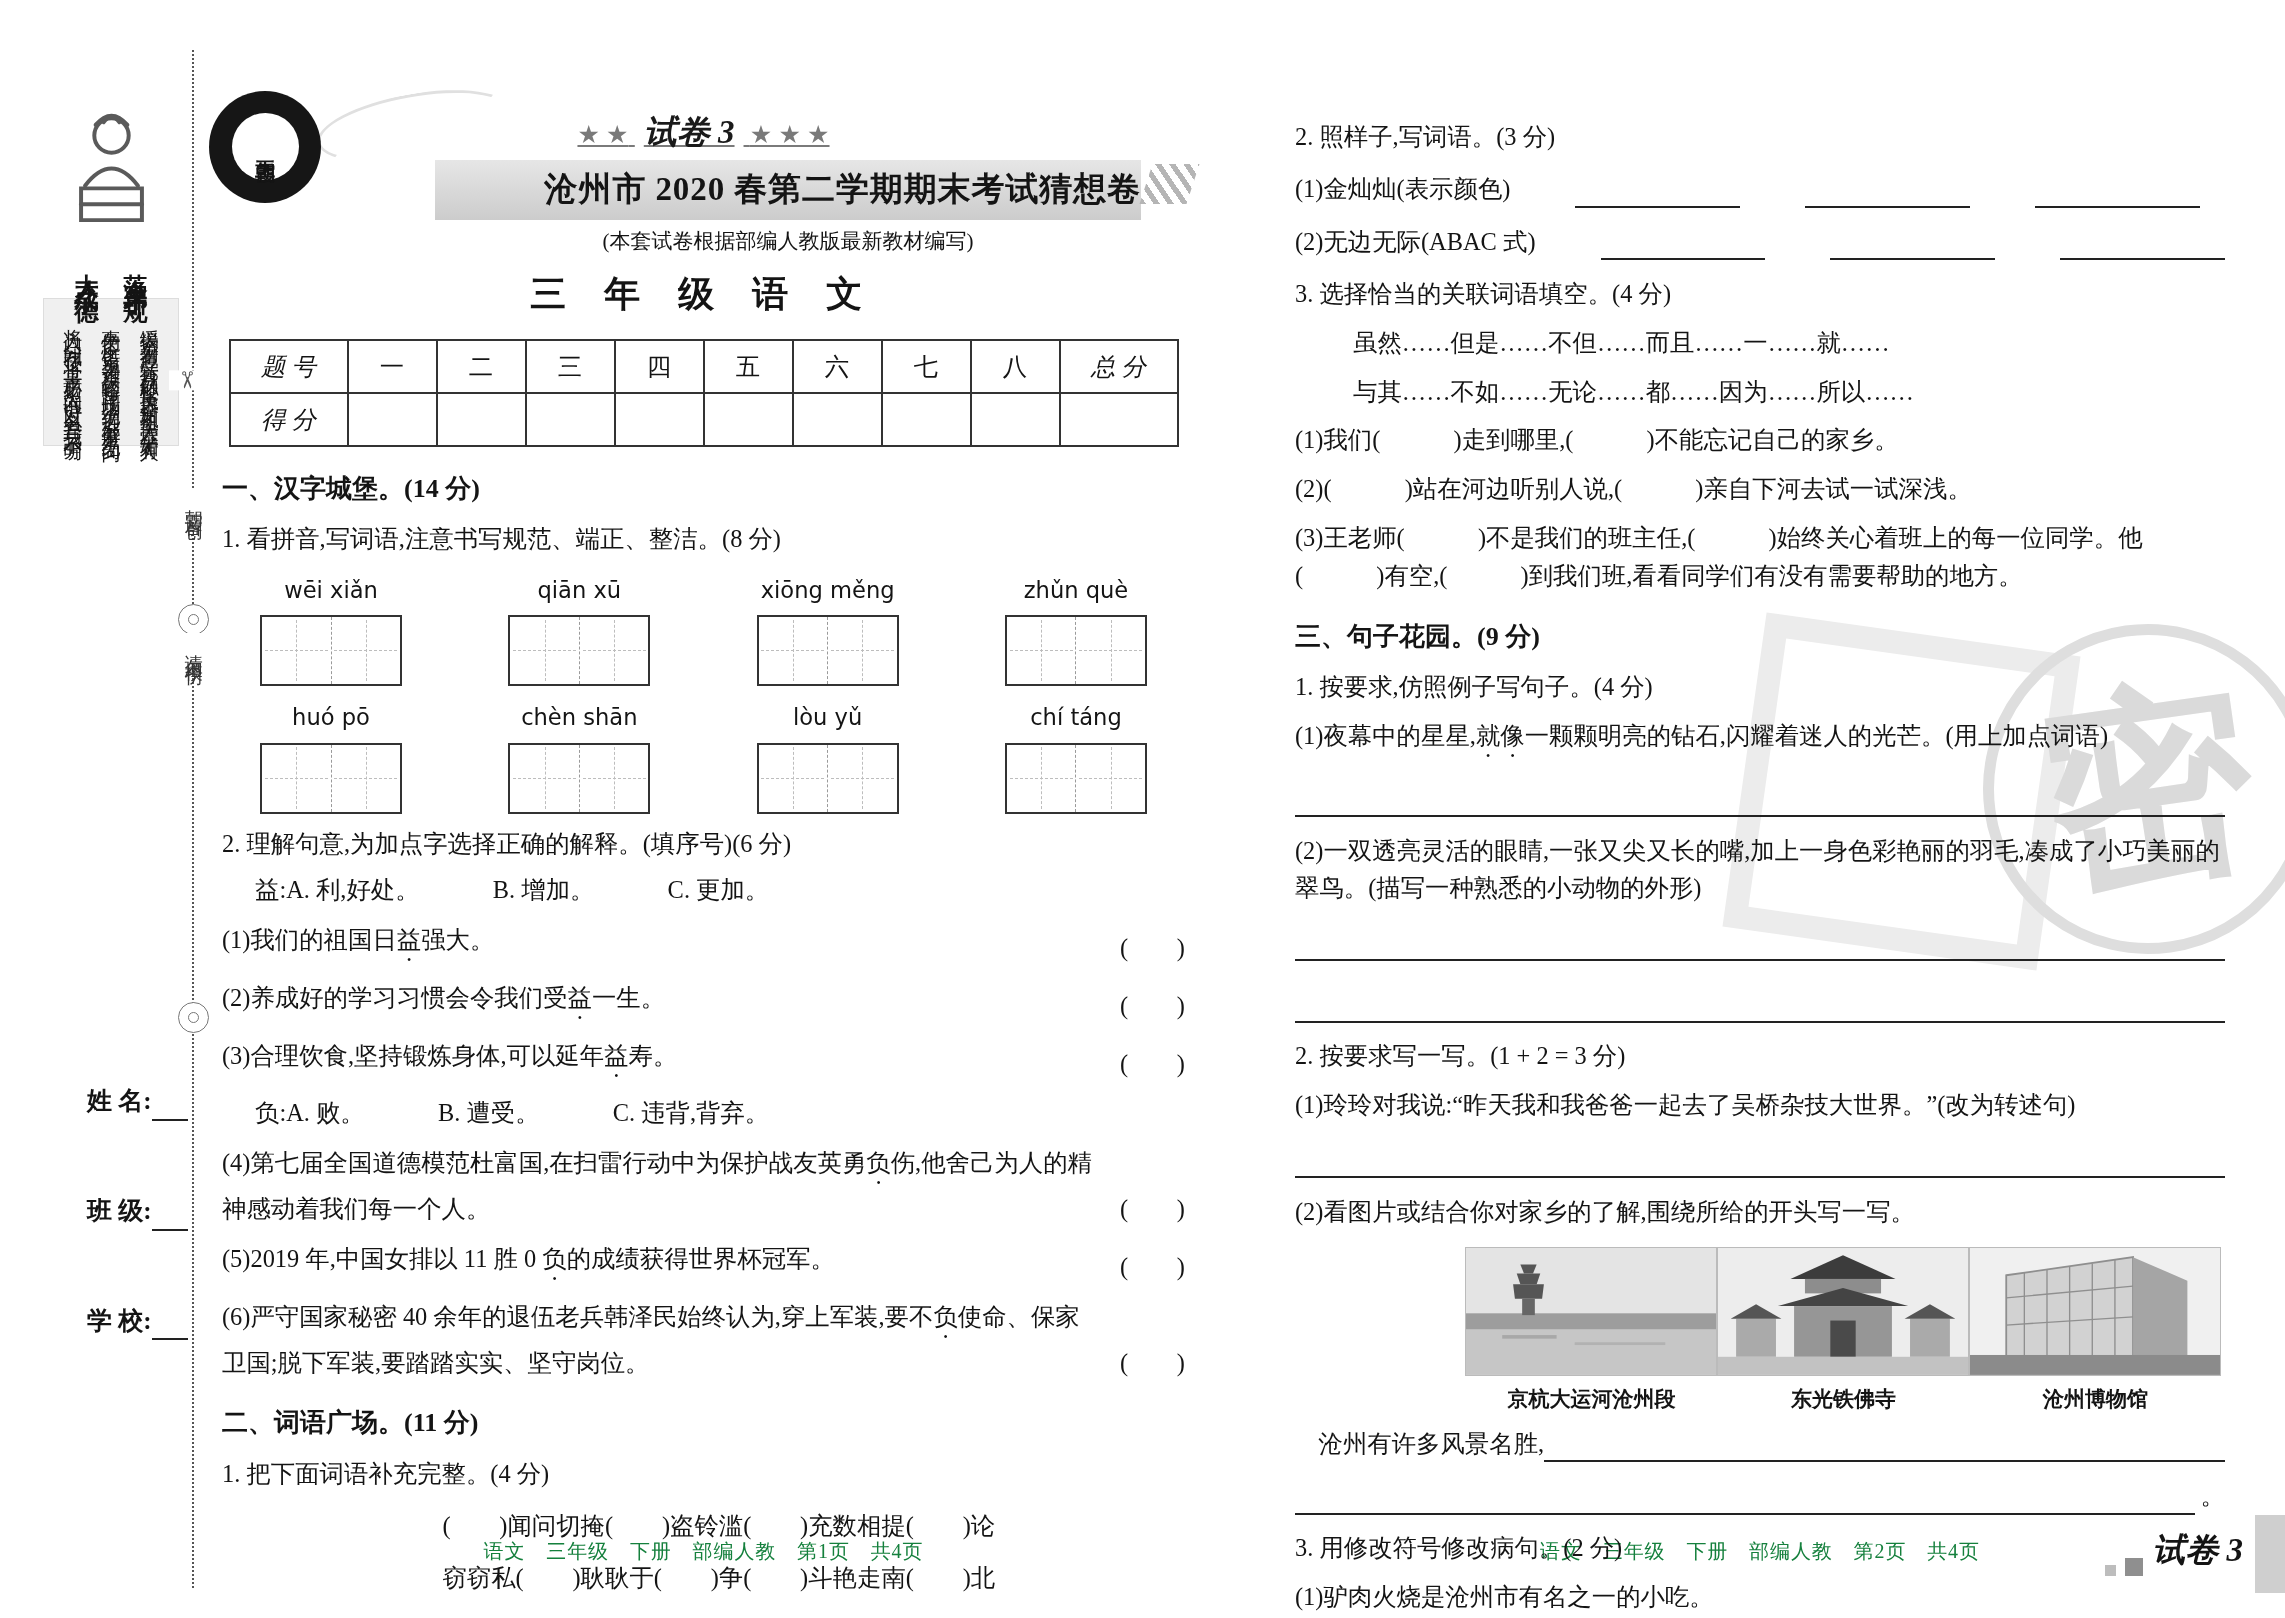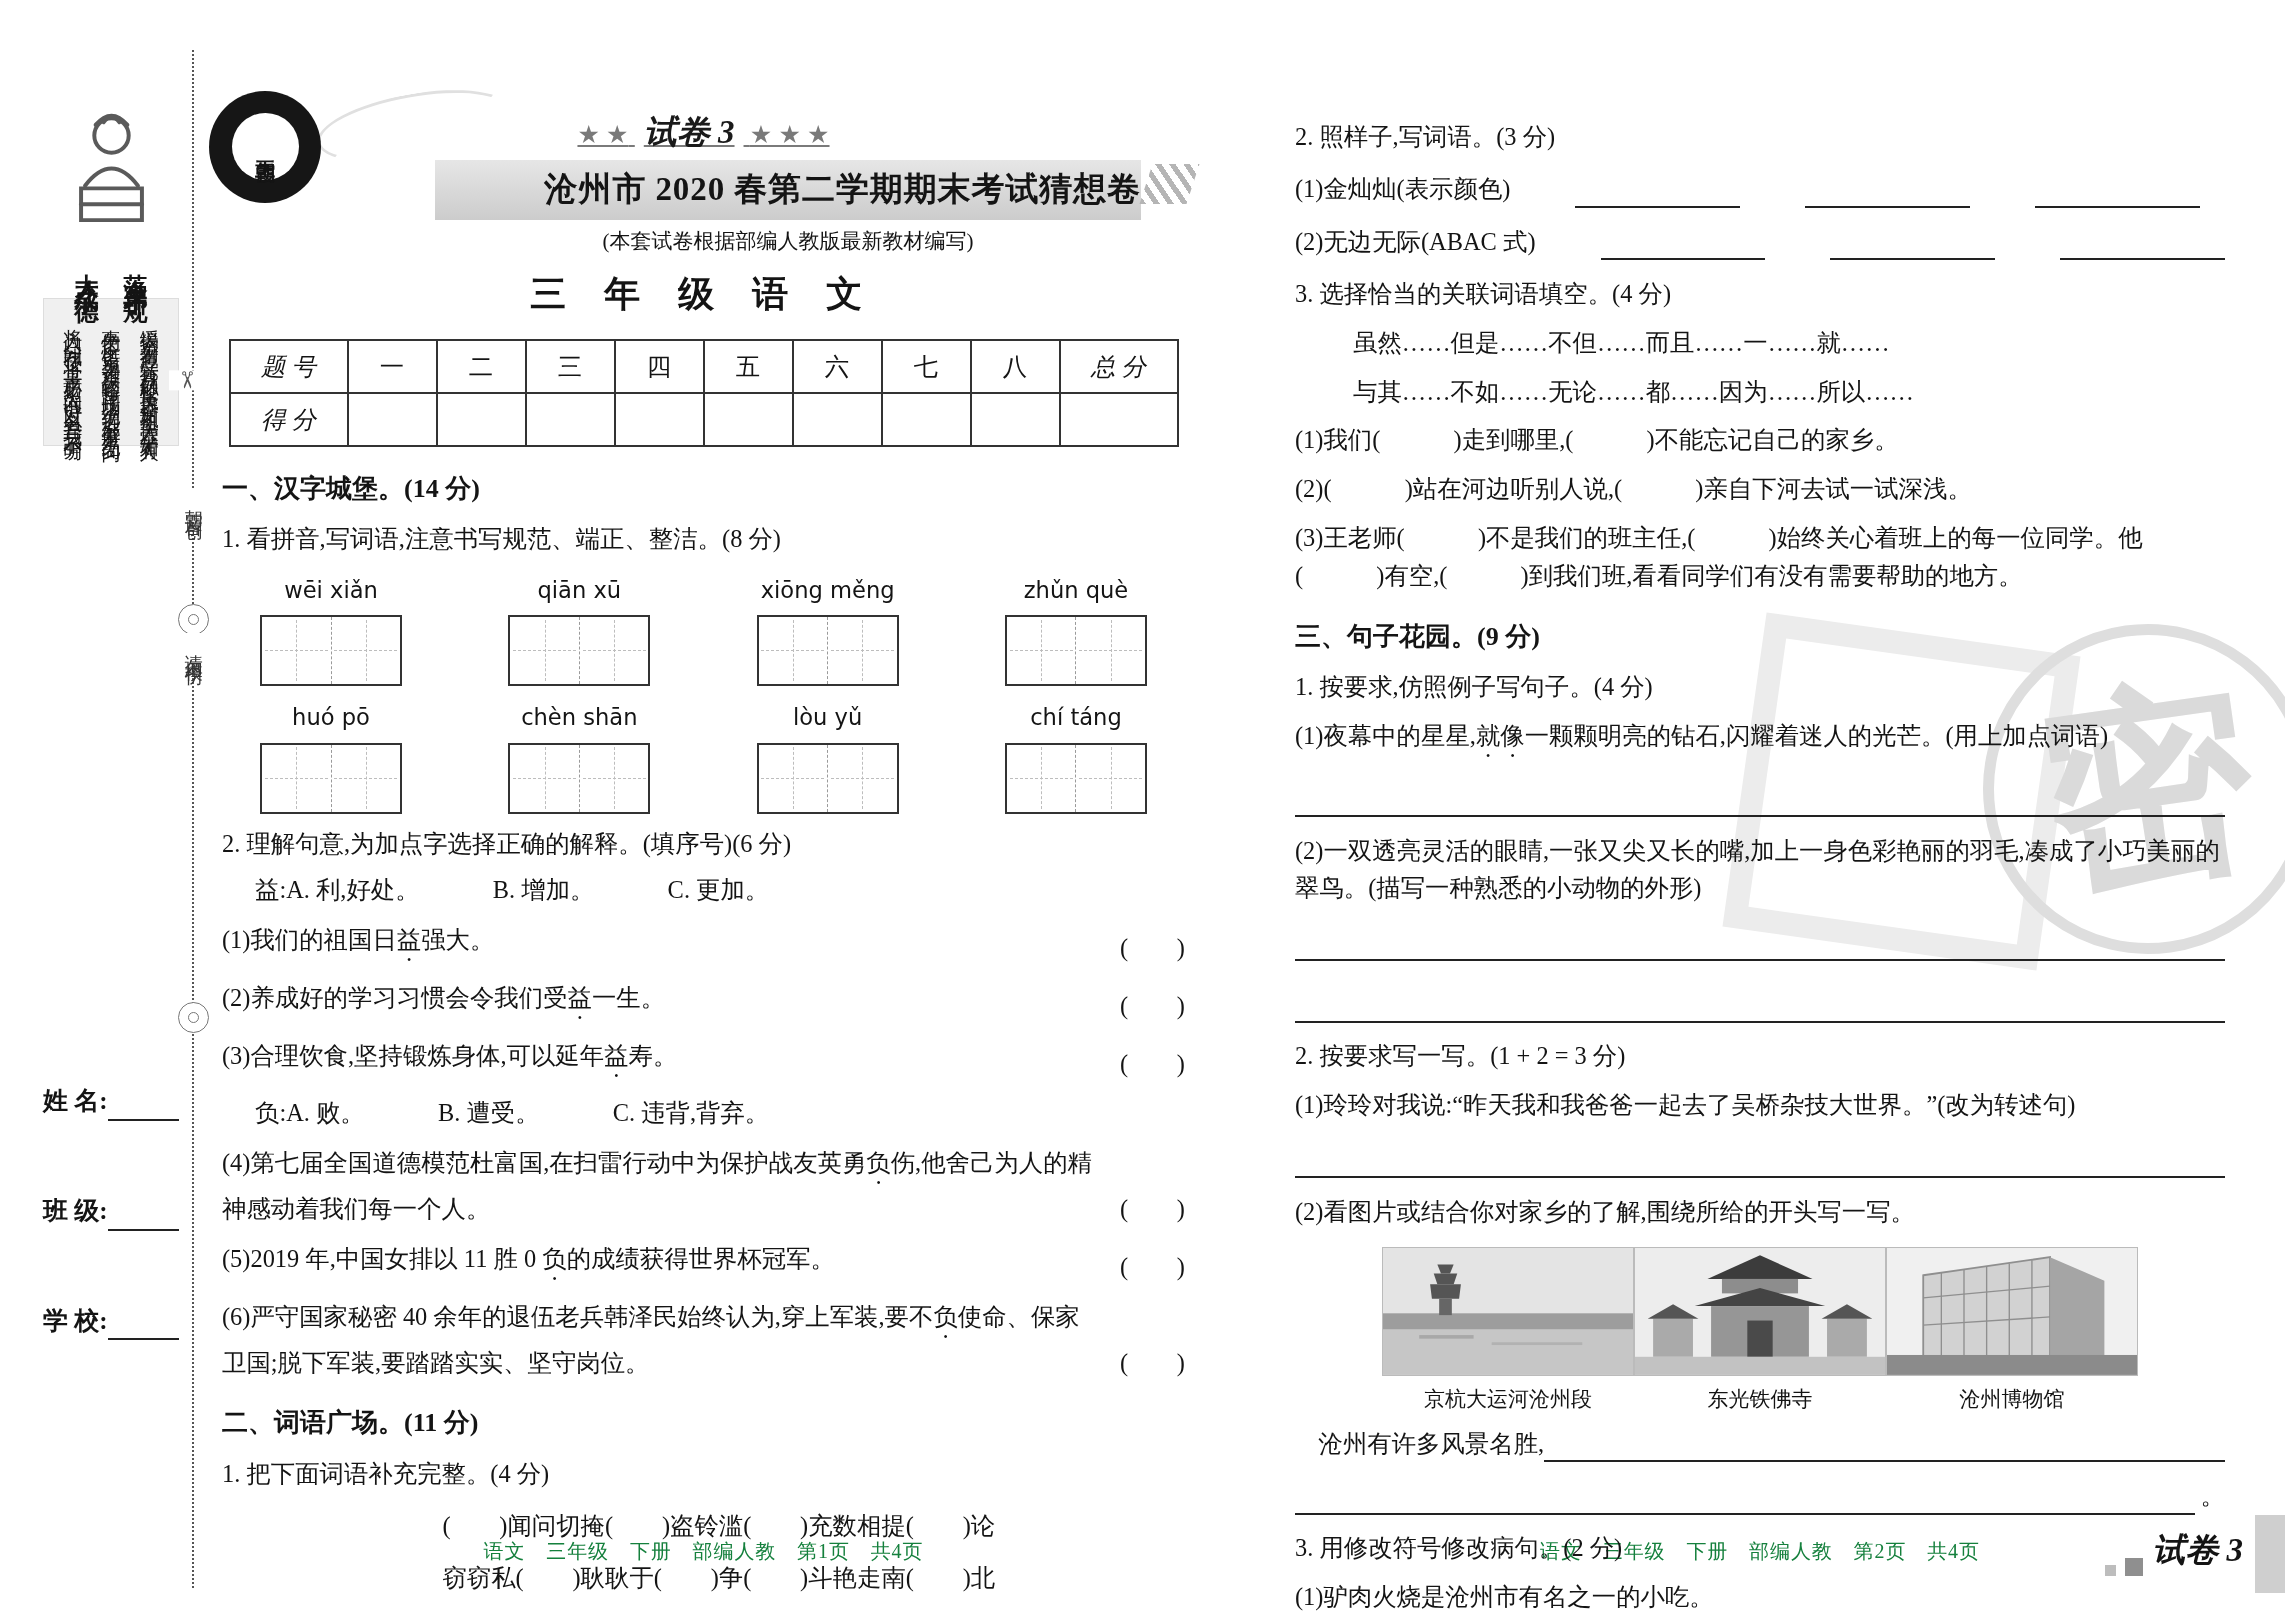--- a/index.html
+++ b/index.html
@@ -10,21 +10,21 @@
   }
   
   .sidebar{position:absolute; left:43px; top:109px; width:136px; text-align:center;}
   .boy{margin:0 auto 7.2px;}
   .motto{display:flex; justify-content:center; gap:11px; margin:5.4px 0 12.7px;}
   .motto span{writing-mode:vertical-rl; font-weight:bold; font-size:24.4px; letter-spacing:6.3px;}
   .rules{display:flex; gap:14.5px; justify-content:center; background:#f0f0f0; padding:14.5px 7.2px; border:0.9px solid #ddd;}
   .rules span{writing-mode:vertical-rl; font-size:19px; letter-spacing:2.7px; line-height:1.25; white-space:pre-wrap;}
   .fields{position:absolute; left:43px; top:1082px; width:136px;}
   .field{display:flex; align-items:flex-end; margin-bottom:71px; font-weight:bold; font-size:25px;}
-  .field .flabel{white-space:nowrap;}
+  .field .flabel{white-space:nowrap;margin-left:44px;}
   .field .uline{flex:1; border-bottom:2.3px solid #222; height:31px; min-width:36px;}
   
   .dotline{position:absolute; left:192px; top:50px; height:1538px; border-left:2.7px dotted #555;}
   .vnote{position:absolute; left:177px; writing-mode:vertical-rl; font-size:18px; letter-spacing:4.5px; background:#fff; padding:7.2px 1.8px; color:#333; z-index:3;}
   .orn{position:absolute; left:178px; width:29px; height:29px; background:#fff; border:1.8px solid #777; border-radius:50%; z-index:3; display:flex; align-items:center; justify-content:center;}
   .orn::after{content:""; width:9px; height:9px; border:1.8px solid #777; border-radius:50%;}
   .scis{position:absolute; left:177px; background:#fff; z-index:3; font-family:"DejaVu Sans",sans-serif; font-size:23.5px; color:#555; transform:rotate(90deg);}
   
   .page{position:absolute; top:107px;}
   #page-left{left:222px; width:963px;}
@@ -67,21 +67,21 @@
   .blankline .lead{white-space:nowrap;}
   .blank{width:165px; border-bottom:2.3px solid #222; height:31px; margin-left:65px;}
   .optrow{display:flex; padding-left:58px; margin:11px 0;}
   .ans{border-bottom:2.3px solid #222; height:45px; margin:3.6px 0 14.5px;}
   .promptline{display:flex; align-items:flex-end; margin:9px 0 5.4px; padding-left:23.5px;}
   .promptline .fill{flex:1; border-bottom:2.3px solid #222; height:31px;}
   .ansp{display:flex; align-items:flex-end; margin:3.6px 0 14.5px;}
   .ansp .fill{flex:1; border-bottom:2.3px solid #222; height:45px;}
   .ansp .period{margin-left:5.4px;}
   
-  .photos{display:flex; justify-content:center; padding:0 3.6px; margin:16.3px 0 5.4px;}
+  .photos{display:flex; justify-content:flex-end; padding:0 3.6px; margin:16.3px 0 5.4px;font-weight:bold;}
   .photos figure{margin:0; text-align:center;}
   .photos svg{display:block; background:#e9e9e9; border:0.9px solid #bbb;}
   .photos figcaption{font-size:21px; margin-top:7.2px;}
   
   .emdot{font-style:normal; -webkit-text-emphasis:filled dot #111; text-emphasis:filled dot #111; -webkit-text-emphasis-position:under left; text-emphasis-position:under left;}
   
   .wm{position:absolute; right:-27px; top:624px; width:308px; height:308px; border:11px solid #dedede; border-radius:50%; display:flex; align-items:center; justify-content:center; z-index:0; transform:rotate(-8deg);}
   .wm span{font-size:208px; font-weight:bold; color:#dadada; font-family:"Liberation Serif",serif;}
   .wmbg{position:absolute; right:226px; top:633px; width:271px; height:271px; border:23.5px solid #ececec; transform:rotate(8deg); z-index:0;}
   .cornerbg{position:absolute; right:0; bottom:25px; width:31px; height:78px; background:#cfcfcf;}

